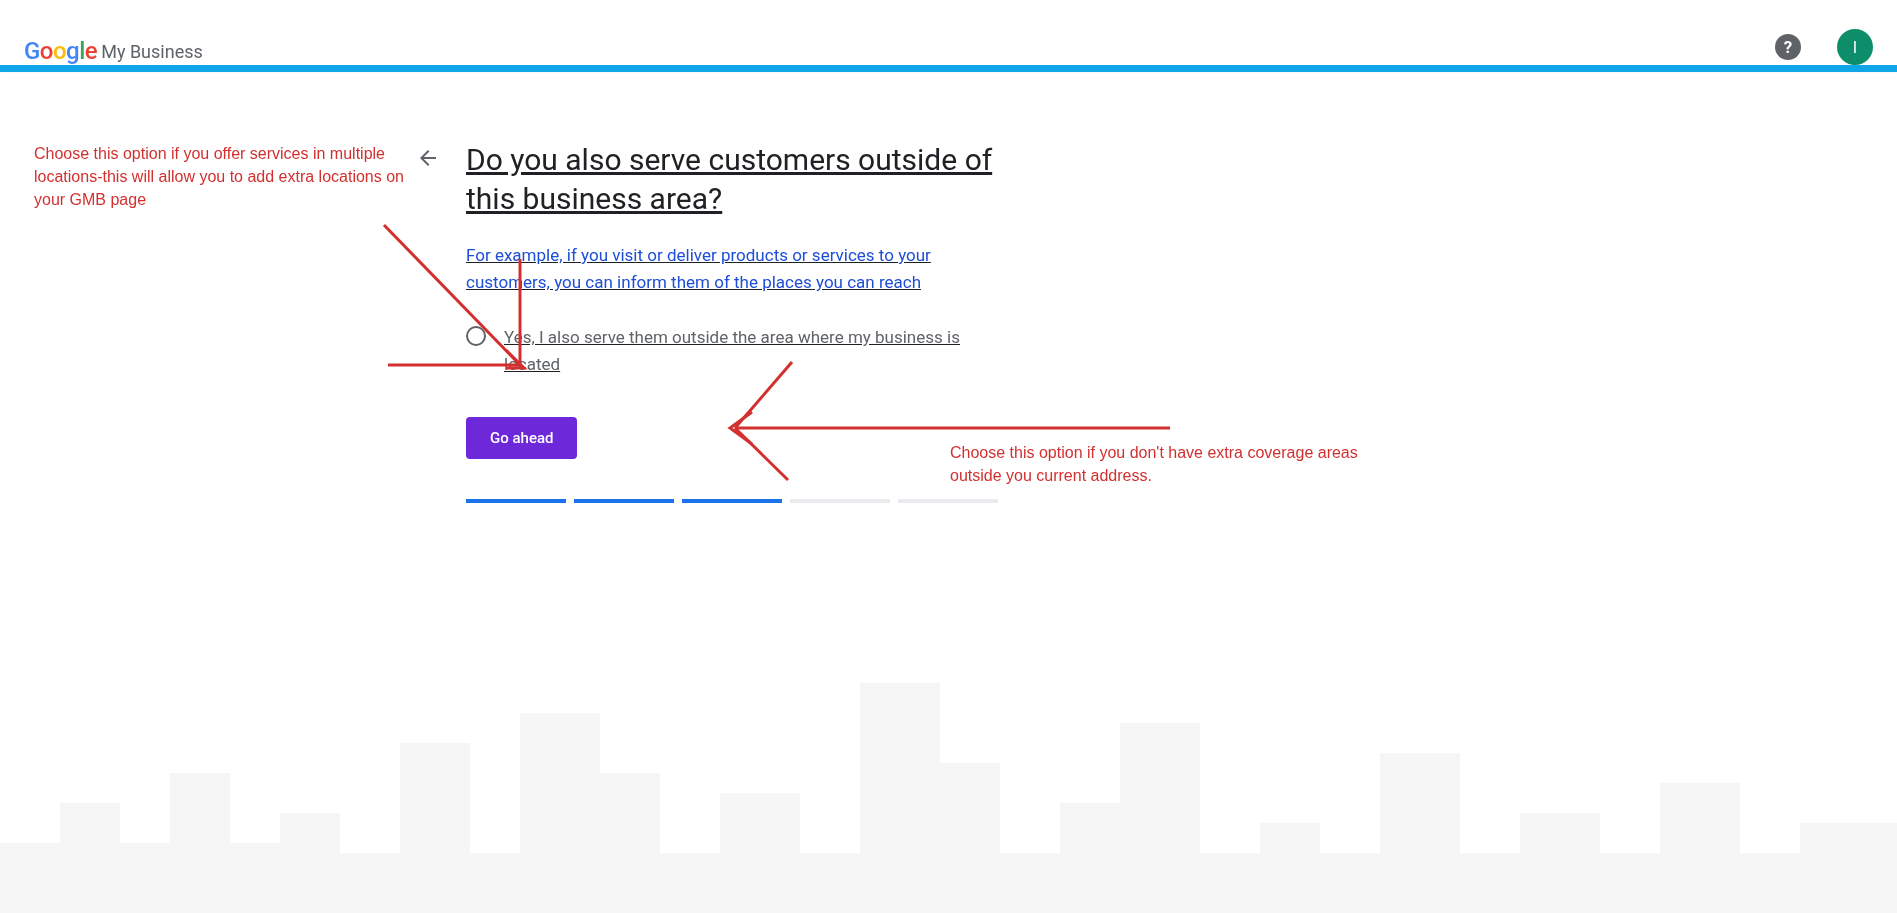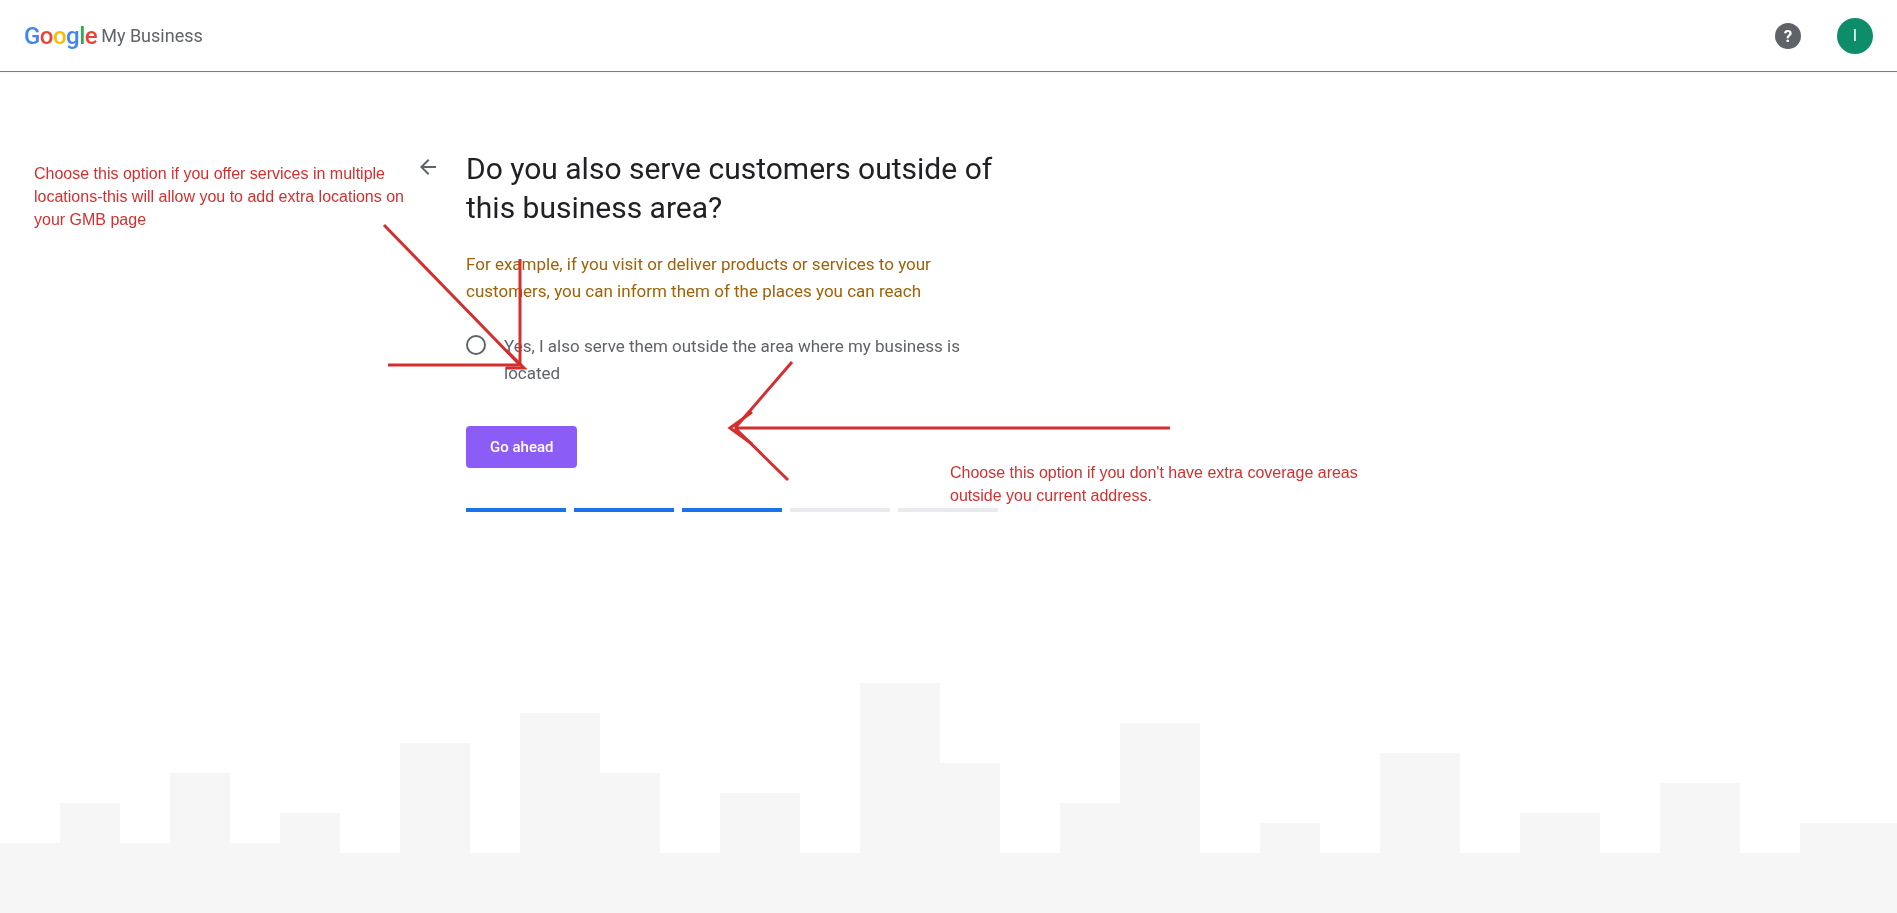--- a/index.html
+++ b/index.html
@@ -9,24 +9,24 @@
     background: #fff;
     color: #202124;
     width: 1897px;
     height: 913px;
     overflow: hidden;
     position: relative;
   }
   
   .header {
     height: 72px;
-    border-bottom: 1px solid #0ea5e9;
+    border-bottom: 7px solid #0ea5e9;
     box-shadow: 0 1px 2px rgba(0,0,0,0.04);
     display: flex;
-    align-items: center;
+    align-items: flex-end;
     padding: 0 24px;
     justify-content: space-between;
     background:#fff;
     position: relative;
     z-index: 2;
   }
   .brand { display:flex; align-items:center; font-size:22px; color:#5f6368; font-weight:400;}
   .glogo { font-weight:500; font-size:24px; letter-spacing:-0.5px; }
   .g1{color:#4285F4;} .g2{color:#EA4335;} .g3{color:#FBBC05;} .g4{color:#4285F4;} .g5{color:#34A853;} .g6{color:#EA4335;}
   .brand-suffix { margin-left:4px; color:#5f6368; font-size:18px; }
@@ -36,35 +36,35 @@
     background:#5f6368; color:#fff; display:flex; align-items:center; justify-content:center;
     font-weight:bold; font-size:17px; cursor:pointer;
   }
   .avatar {
     width:36px; height:36px; border-radius:50%;
     background:#0e8d6a; color:#fff; display:flex; align-items:center; justify-content:center;
     font-size:16px; cursor:pointer;
   }
   
   .card {
-    position:absolute; left:466px; top:149px; width:620px;
+    position:absolute; left:466px; top:140px; width:620px;text-decoration:underline;
   }
   .back-btn {
     position:absolute; left:-50px; top:6px; width:24px; height:24px;
     display:flex; align-items:center; justify-content:center;
     cursor:pointer; color:#5f6368;
   }
   .back-btn svg { width:24px; height:24px; }
   .title {
     font-family: 'Google Sans', Roboto, Arial, sans-serif;
     font-size:30px; line-height:1.3; color:#202124; margin:0 0 24px 0; font-weight:400;
     max-width:560px;
   }
   .subtitle {
-    font-size:17px; line-height:1.6; color:#a16207; max-width:540px; margin-bottom:28px;
+    font-size:17px; line-height:1.6; color:#1d4ed8; max-width:540px; margin-bottom:28px;
   }
   .options { display:flex; flex-direction:column; gap:20px; margin-bottom:40px; }
   .option { display:flex; align-items:flex-start; gap:18px; cursor:pointer; }
   .radio {
     width:20px; height:20px; border:2px solid #5f6368; border-radius:50%;
     flex-shrink:0; margin-top:2px; position:relative; background:#fff;
   }
   .radio.selected {
     border-color:#1a73e8;
   }
@@ -72,34 +72,34 @@
     content:""; position:absolute; left:50%; top:50%; width:10px; height:10px;
     background:#1a73e8; border-radius:50%; transform:translate(-50%,-50%);
   }
   .radio-halo {
     width:44px; height:44px; border-radius:50%; background:#e8f0fe;
     display:flex; align-items:center; justify-content:center; flex-shrink:0;
     margin-top:-10px; margin-left:-12px;
   }
   .option-label { font-size:17px; color:#5f6368; line-height:1.55; max-width:460px;}
   .go-btn {
-    background:#8b5cf6; color:#fff; border:none; border-radius:4px;
+    background:#6d28d9; color:#fff; border:none; border-radius:4px;
     padding:12px 24px; font-size:15px; font-weight:500; cursor:pointer;
     font-family: 'Google Sans', Roboto, Arial, sans-serif;
   }
   .progress {
     margin-top:40px; display:flex; gap:8px;
   }
   .seg { height:4px; width:100px; background:#e8eaed; }
   .seg.active { background:#1a73e8; }
 
   
   .anno {
     position:absolute; color:#d32f2f; font-family: Arial, sans-serif;
-    font-size:16px; line-height:1.45;margin-top:20px;
+    font-size:16px; line-height:1.45;
   }
   .anno1 { left:34px; top:142px; width:400px; }
   .anno2 { left:950px; top:441px; width:440px; }
 
   
   .skyline {
     position:absolute; left:0; right:0; bottom:0; height:290px; z-index:0;
   }
   .skyline svg { width:100%; height:100%; }
 

